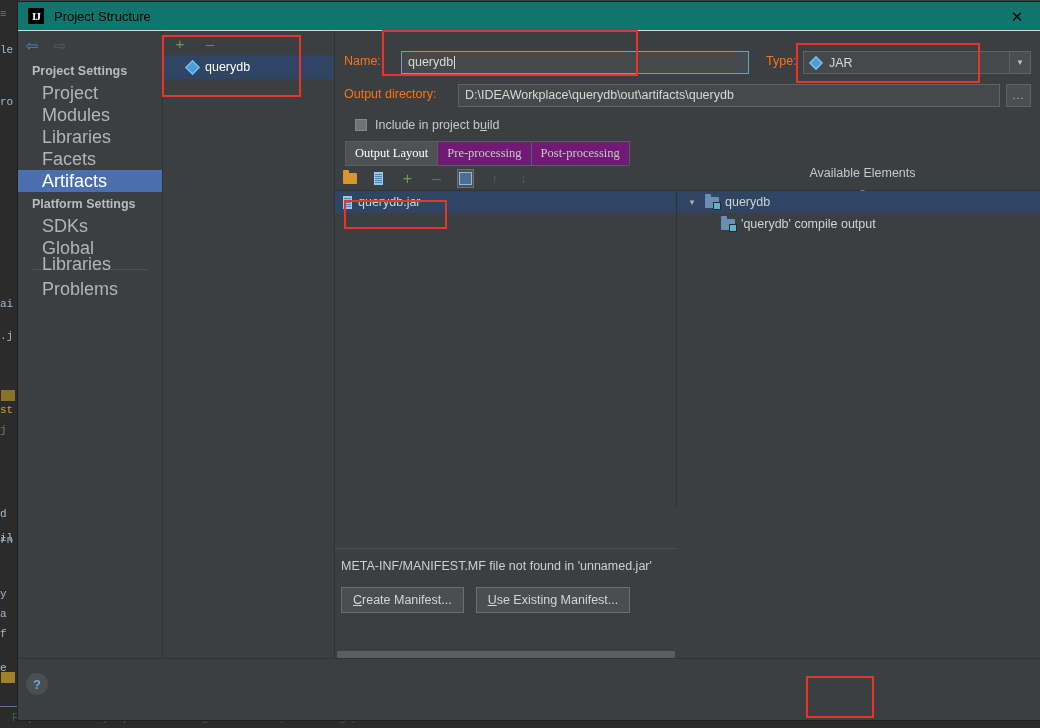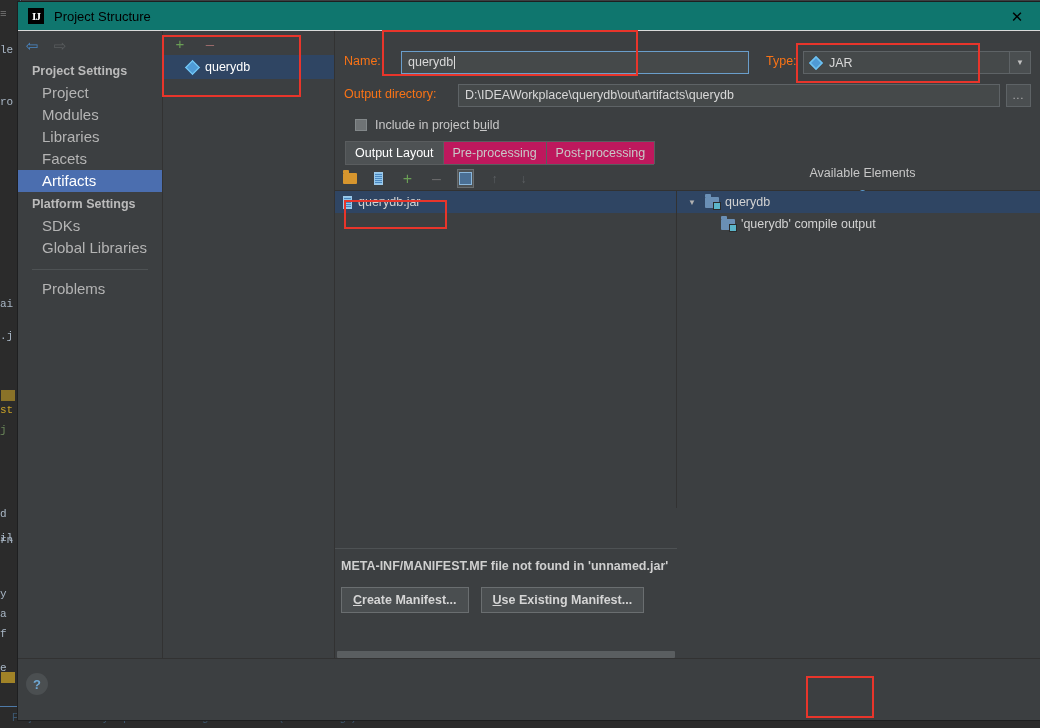--- a/index.html
+++ b/index.html
@@ -109,21 +109,21 @@
     display: flex; align-items: center; justify-content: center;
     font-size: 15px; line-height: 1;
   }
   .nav-arrow.back  { color: #4a88c7; }
   .nav-arrow.fwd   { color: #5a5d5f; }
   .nav-group {
     font-size: 12.5px; color: #bbbbbb; font-weight: bold;
     padding: 5px 0 4px 14px;
   }
   .nav-item {
-    font-size: 15px; color: #b4b4b4;
+    font-size: 18px; color: #b4b4b4;
     padding: 3px 0 3px 24px;
     height: 22px; line-height: 16px;
   }
   .nav-item.selected { background: #4b6eaf; color: #ffffff; }
   .nav-sep { height: 1px; background: #4e5254; margin: 10px 14px 8px 14px; }
 
   
   #artifacts-col {
     width: 172px;
     flex: none;
@@ -216,27 +216,28 @@
     width: 12px; height: 12px; flex: none;
     background: #6f7375; border: 1px solid #83888a;
   }
   .cb-label { font-size: 12.5px; color: #c7c7c7; }
 
   
   #tabs {
     position: absolute; left: 10px; top: 110px;
     display: flex; align-items: flex-end;
     border-bottom: 1px solid #5a5d5f;
+    font-family: Liberation Serif, serif;
   }
   .tab {
     font-size: 12.5px; color: #c8c8c8;
     padding: 4px 9px 4px 9px;
     border: 1px solid #5a5d5f;
     border-bottom: none;
-    background: #be185d;
+    background: #701a75;
     margin-right: -1px;
   }
   .tab.active { background: #4e5254; color: #ffffff; }
 
   
   #panel-toolbar {
     position: absolute; left: 0; right: 0; top: 135px; height: 25px;
     background: #3c3f41;
     border-bottom: 1px solid #323232;
   }
@@ -311,21 +312,20 @@
   .ic-modfolder::after {
     content: ''; position: absolute; right: -2px; bottom: -2px;
     width: 6px; height: 6px; background: #5bb5c9; border: 1px solid #2b2b2b;
   }
 
   
   #manifest-area {
     position: absolute; left: 0; top: 517px; width: 342px; height: 110px;
     border-top: 1px solid #4e5254;
     padding: 10px 6px 0 6px;
-    font-weight: bold;
   }
   #manifest-msg { font-size: 12.5px; color: #cfcfcf; }
   #manifest-btns { display: flex; gap: 12px; margin-top: 14px; }
   .btn {
     background: #4a4e50;
     border: 1px solid #6a6e70;
     color: #d5d5d5;
     font-size: 12.5px;
     padding: 5px 11px;
     font-family: "Liberation Sans", sans-serif;

